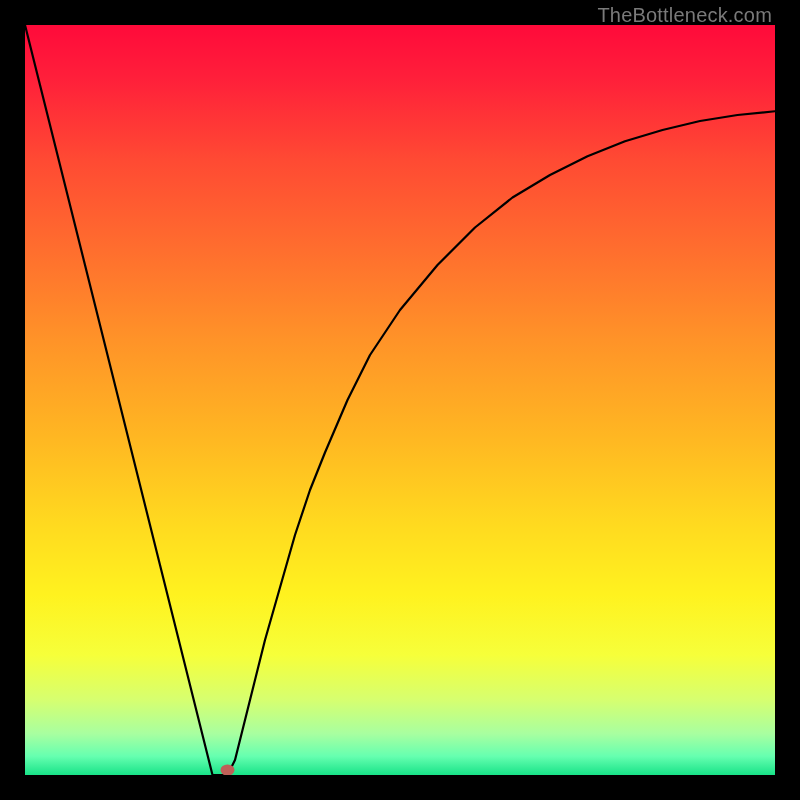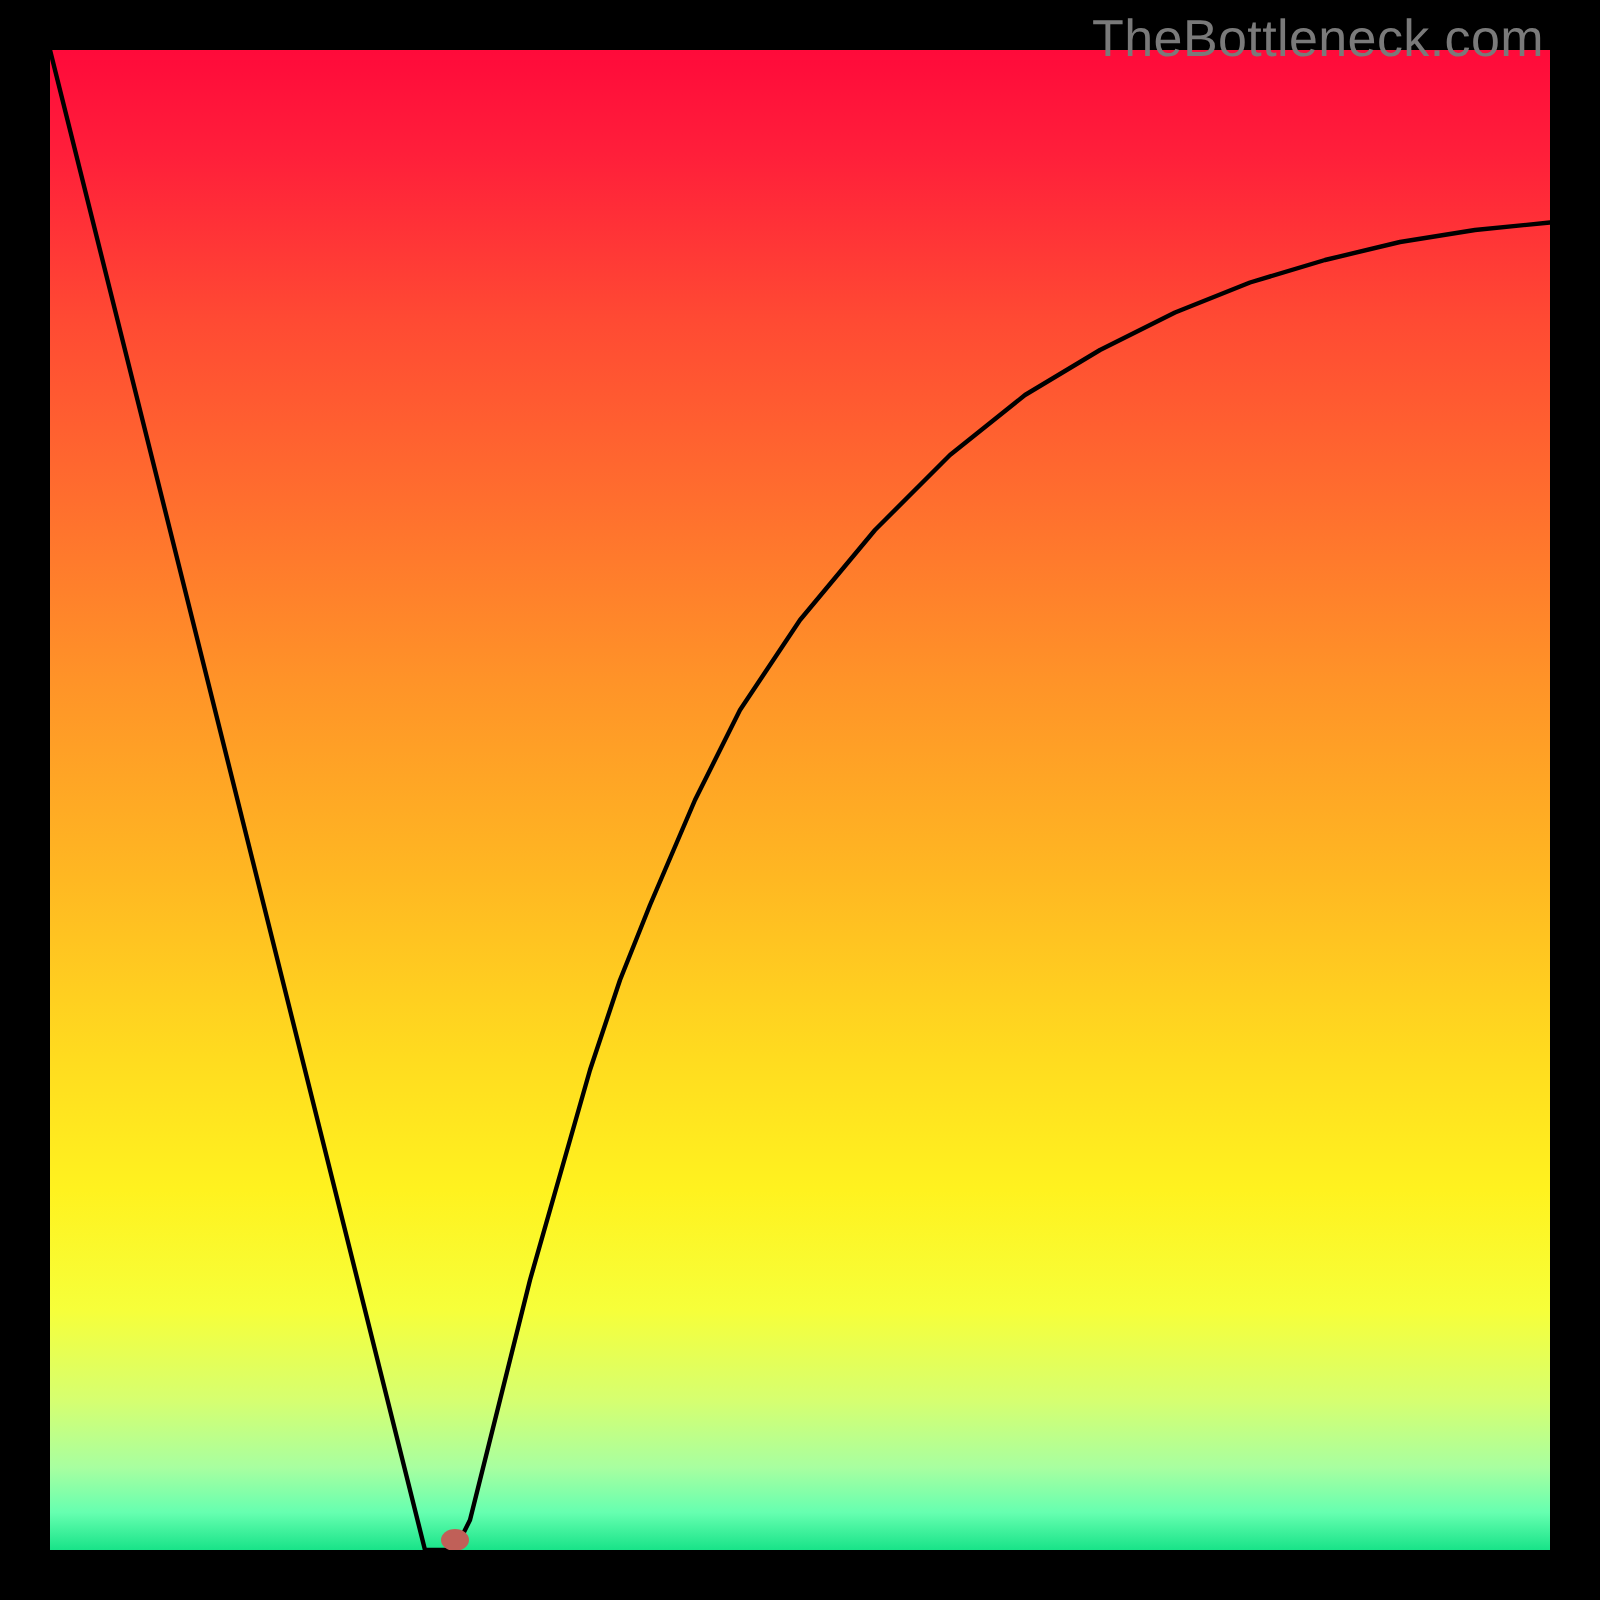--- a/index.html
+++ b/index.html
@@ -26,21 +26,21 @@
     left: 25px;
     width: 750px;
     height: 750px;
     overflow: hidden;
   }
   .watermark {
     position: absolute;
     top: 4px;
     right: 28px;
     color: #7a7a7a;
-    font-size: 26px;
+    font-size: 20px;
     font-weight: 500;
     letter-spacing: 0.2px;
     z-index: 5;
   }
   svg {
     display: block;
   }
 </style>
 </head>
 <body>

